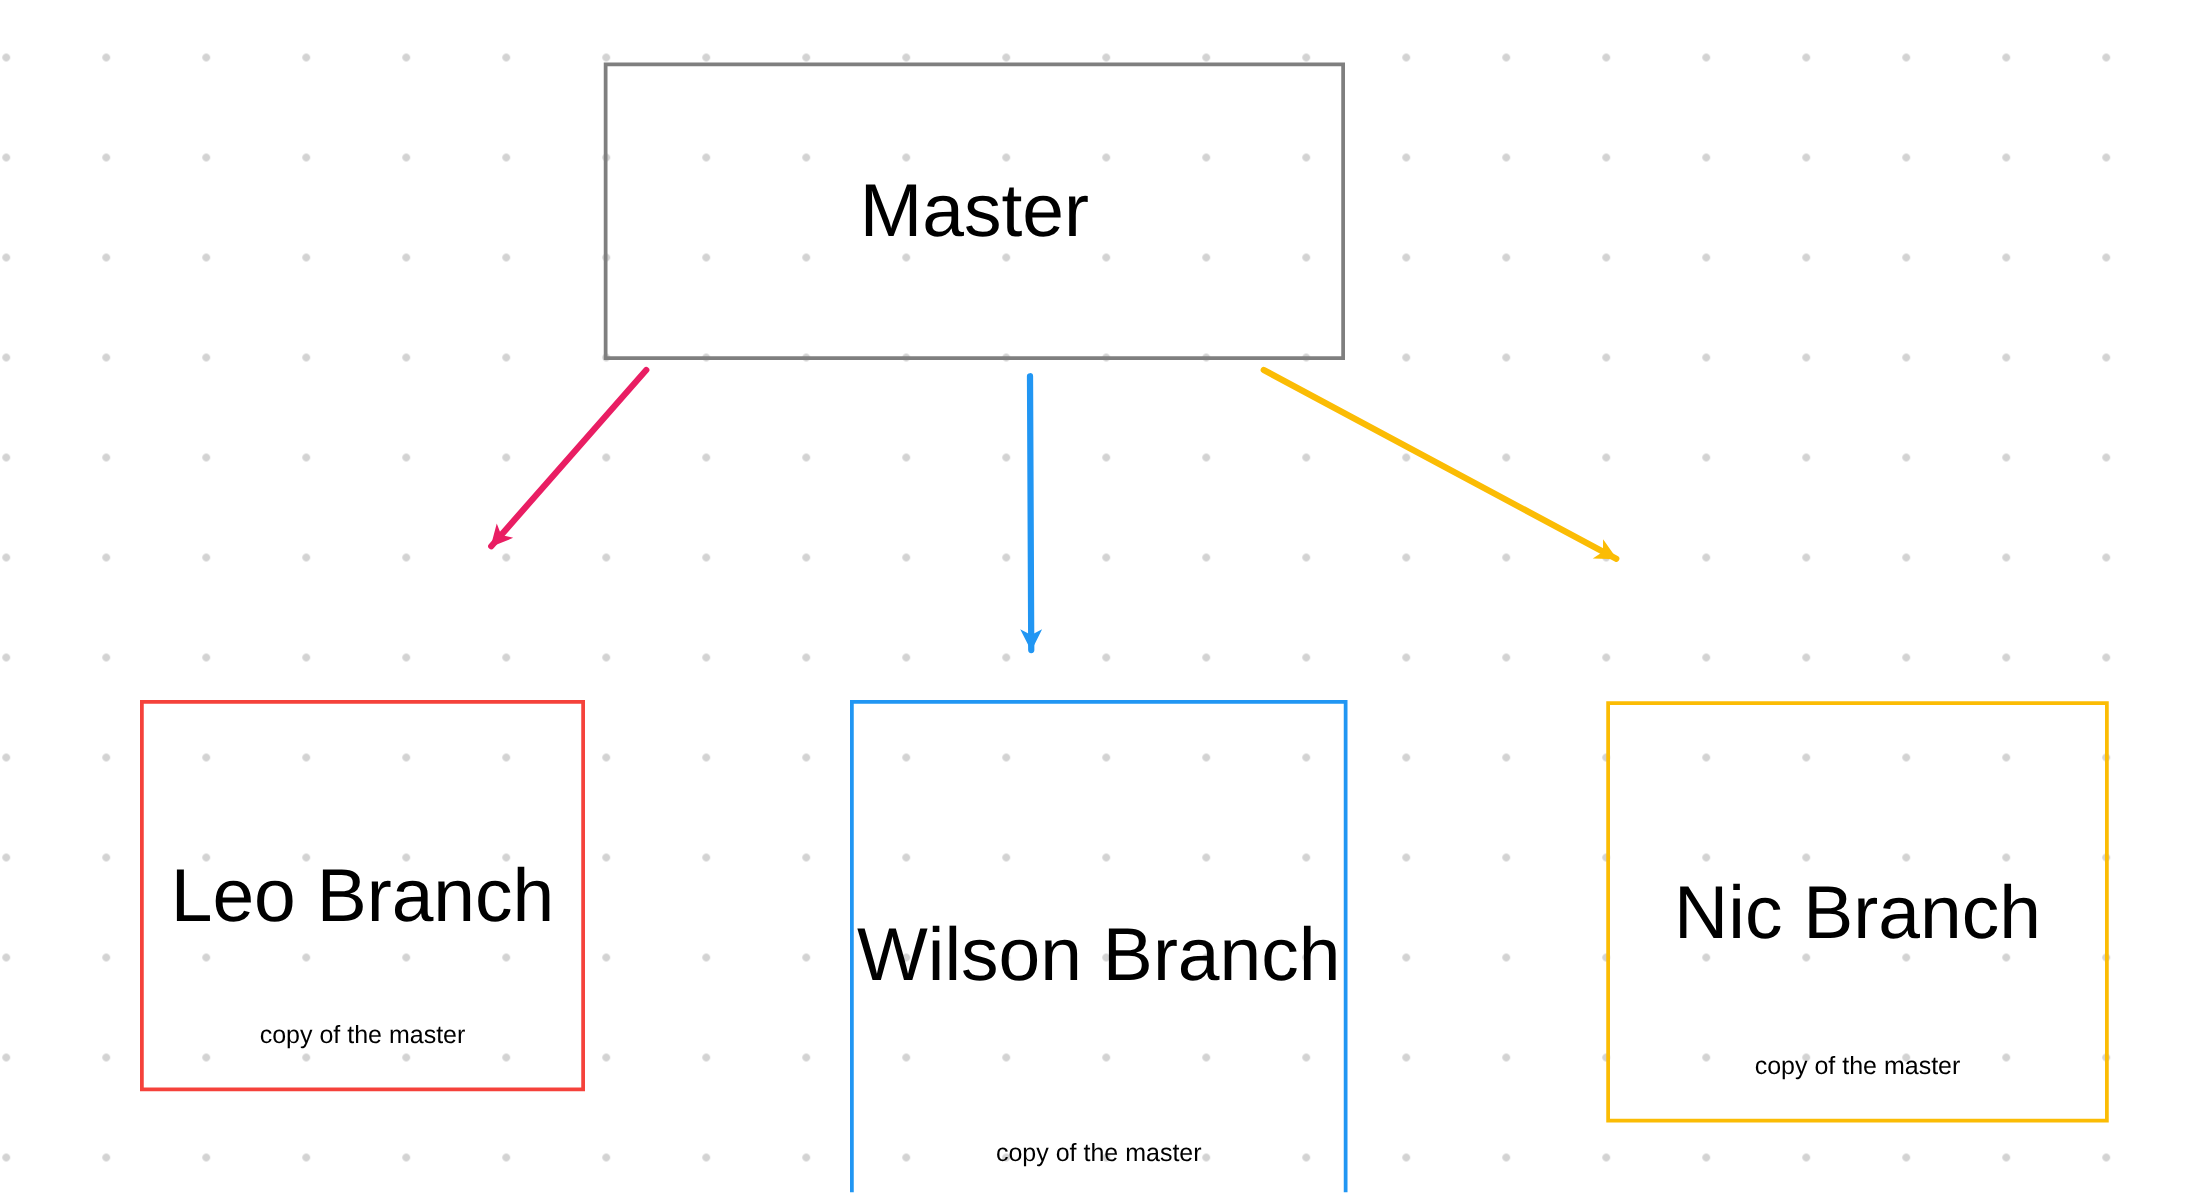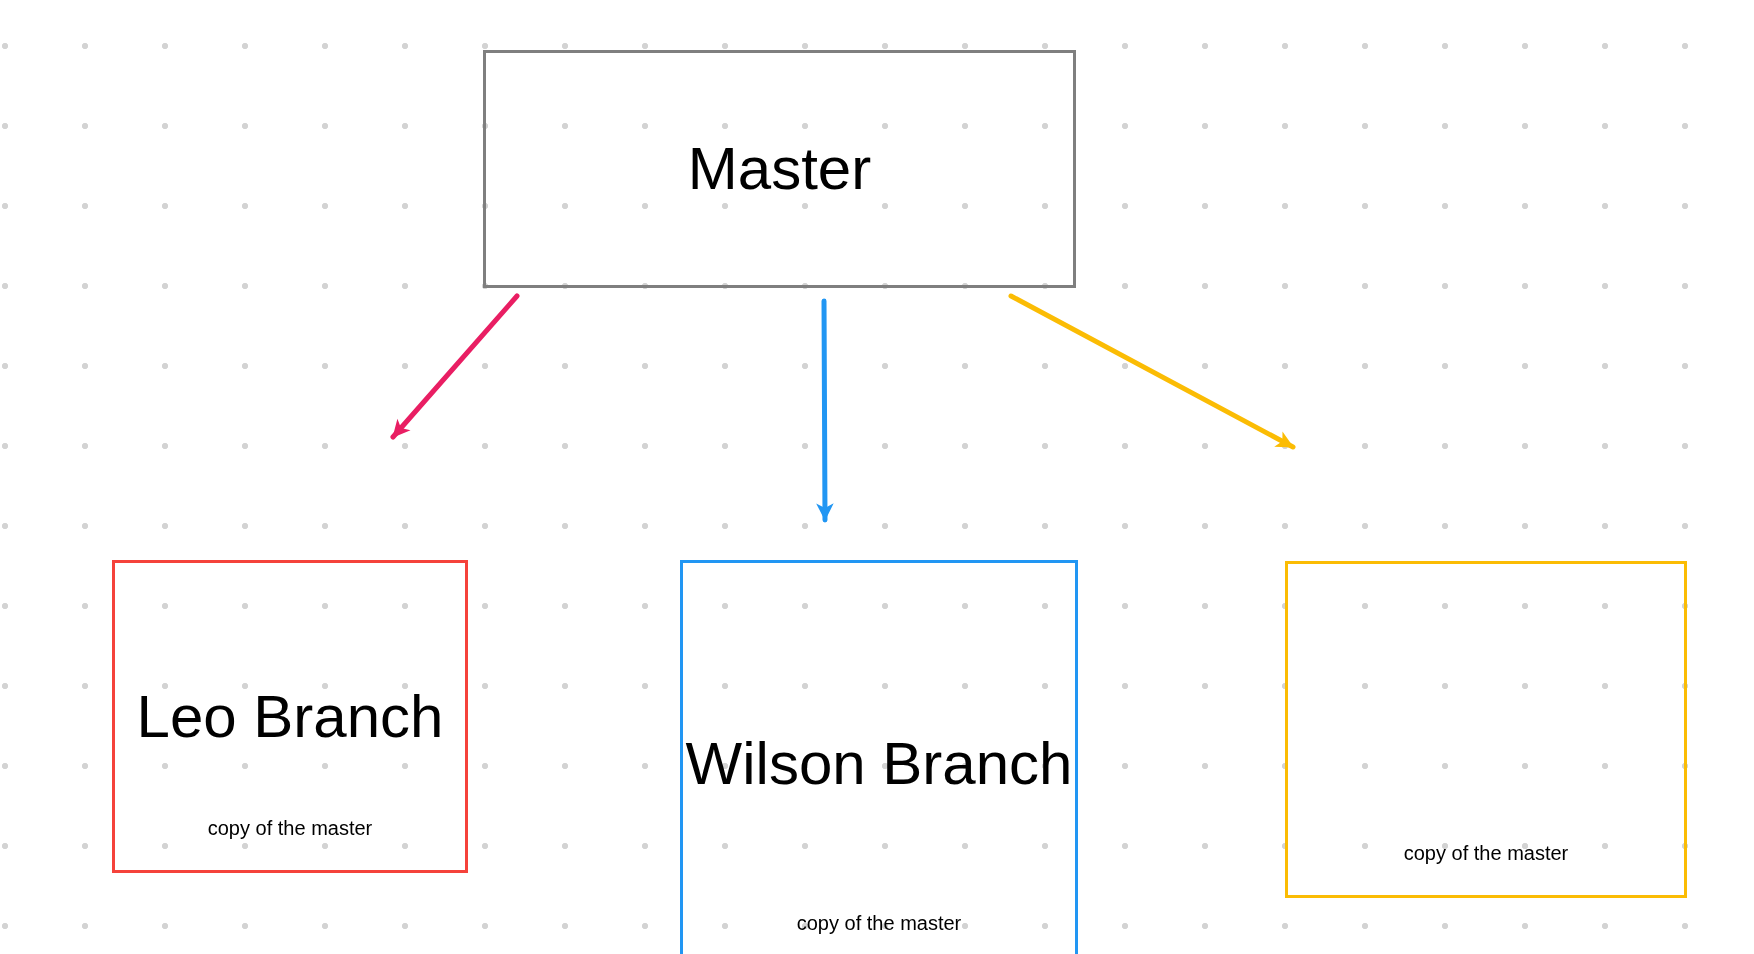--- a/index.html
+++ b/index.html
@@ -97,16 +97,17 @@
     <div class="node-label">Leo Branch</div>
     <div class="node-sublabel">copy of the master</div>
   </div>
 
   <div class="node" id="node-wilson" style="border-color: rgb(33, 150, 243);">
     <div class="node-label">Wilson Branch</div>
     <div class="node-sublabel">copy of the master</div>
   </div>
 
   <div class="node" id="node-nic" style="border-color: rgb(251, 188, 4);">
+    <div class="node-label">Nic Branch</div>
     <div class="node-sublabel">copy of the master</div>
   </div>
 
 </div>
 
 </body></html>

